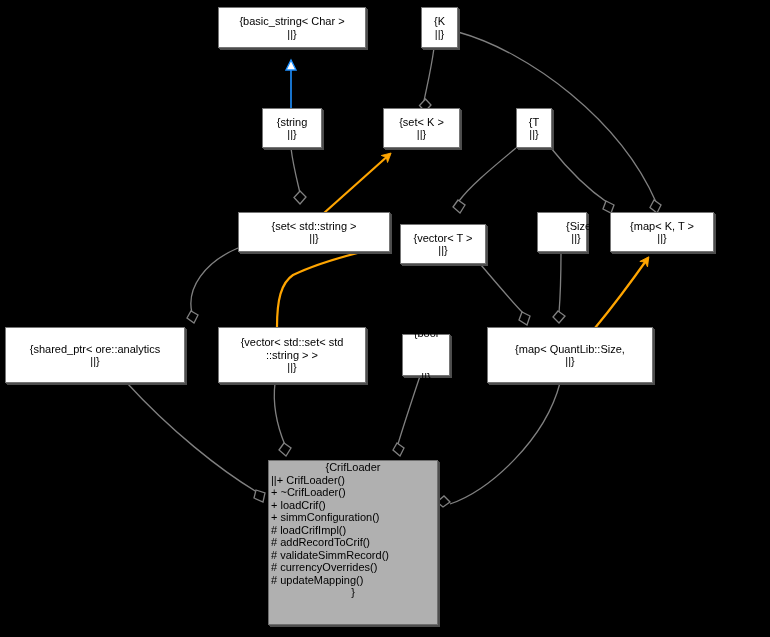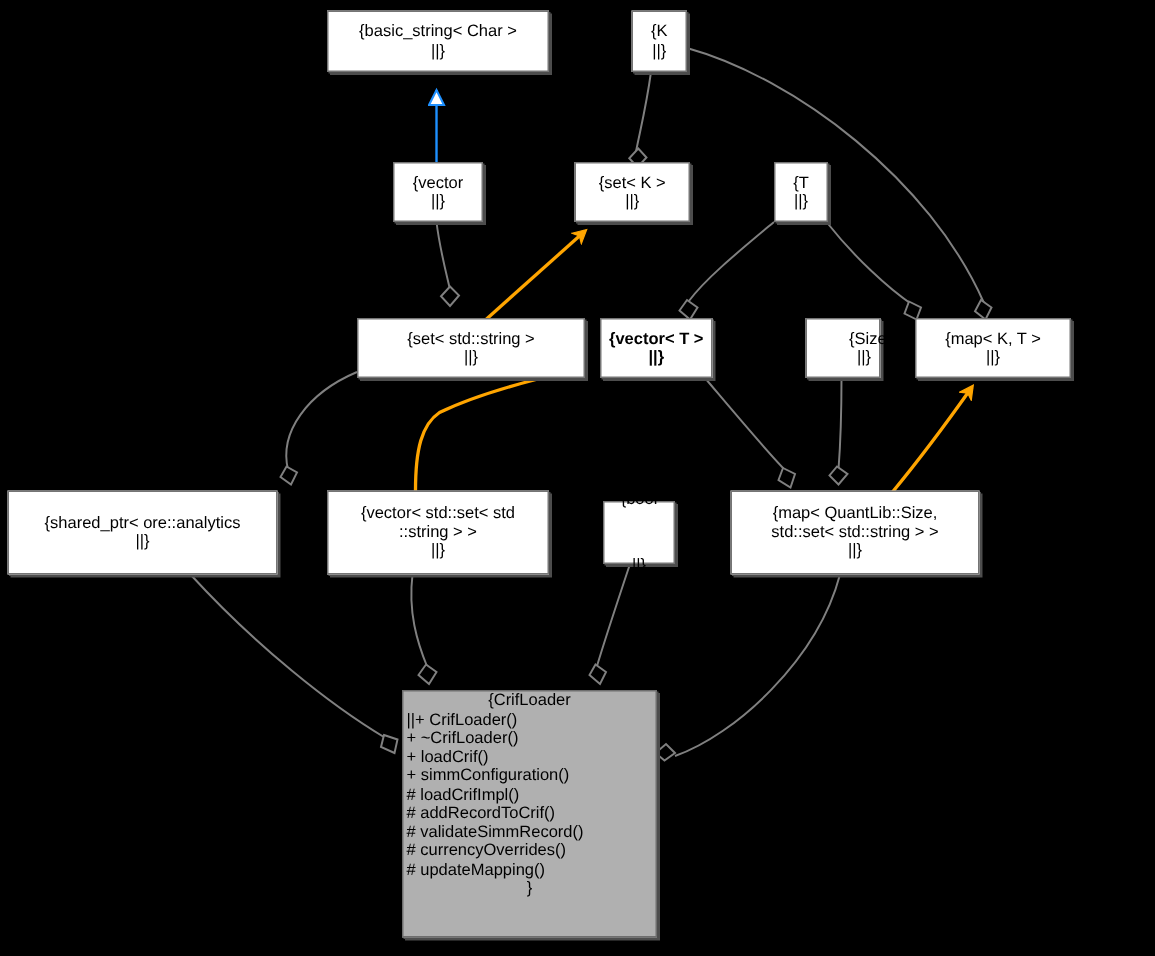--- a/index.html
+++ b/index.html
@@ -105,27 +105,27 @@
 
     <g fill="none" stroke="#808080" stroke-width="1.3">
       <path d="M560,383 C545,440 490,490 450,504"></path>
       <path d="M450,502 L443,507 L437,502 L444,496 Z" fill="#000"></path>
     </g>
   </svg>
 
   <div id="node-layer">
       <div class="node" style="left: 218px; top: 7px; width: 148px; height: 41px;"><span class="ttl">{basic_string&lt; Char &gt;</span><span class="ttl">||}</span></div>
       <div class="node" style="left: 421px; top: 7px; width: 37px; height: 41px;"><span class="ttl">{K</span><span class="ttl">||}</span></div>
-      <div class="node" style="left: 262px; top: 108px; width: 60px; height: 40px;"><span class="ttl">{vector</span><span class="ttl">||}</span></div>
+      <div class="node" style="left: 262px; top: 108px; width: 60px; height: 40px;"><span class="ttl">{string</span><span class="ttl">||}</span></div>
       <div class="node" style="left: 383px; top: 108px; width: 77px; height: 40px;"><span class="ttl">{set&lt; K &gt;</span><span class="ttl">||}</span></div>
       <div class="node" style="left: 516px; top: 108px; width: 36px; height: 40px;"><span class="ttl">{T</span><span class="ttl">||}</span></div>
       <div class="node" style="left: 238px; top: 212px; width: 152px; height: 40px;"><span class="ttl">{set&lt; std::string &gt;</span><span class="ttl">||}</span></div>
-      <div class="node" style="left: 400px; top: 212px; width: 75px; height: 40px; font-weight: bold;"><span class="ttl">{vector&lt; T &gt;</span><span class="ttl">||}</span></div>
+      <div class="node" style="left: 400px; top: 224px; width: 86px; height: 40px;"><span class="ttl">{vector&lt; T &gt;</span><span class="ttl">||}</span></div>
       <div class="node" style="left: 537px; top: 212px; width: 50px; height: 40px; padding-left: 28px;"><span class="ttl">{Size</span><span class="ttl">||}</span></div>
       <div class="node" style="left: 610px; top: 212px; width: 104px; height: 40px;"><span class="ttl">{map&lt; K, T &gt;</span><span class="ttl">||}</span></div>
       <div class="node" style="left: 5px; top: 327px; width: 180px; height: 56px;"><span class="ttl">{shared_ptr&lt; ore::analytics</span><span class="ttl">||}</span></div>
       <div class="node" style="left: 208px; top: 327px; width: 148px; height: 56px; margin-left: 10px;"><span class="ttl">{vector&lt; std::set&lt; std</span><span class="ttl">::string &gt; &gt;</span><span class="ttl">||}</span></div>
       <div class="node" style="left: 402px; top: 334px; width: 48px; height: 42px; gap: 31px;"><span class="ttl">{bool</span><span class="ttl">||}</span></div>
-      <div class="node" style="left: 487px; top: 327px; width: 166px; height: 56px;"><span class="ttl">{map&lt; QuantLib::Size,</span><span class="ttl">std::set&lt; std::string &gt; &gt;</span><span class="ttl">||}</span></div>
+      <div class="node" style="left: 487px; top: 327px; width: 166px; height: 56px;"><span class="ttl">{map&lt; QuantLib::Size,</span><span class="ttl">||}</span></div>
       <div class="node main" style="left: 268px; top: 460px; width: 170px; height: 165px;"><span class="ttl">{CrifLoader</span><span class="mem">||+ CrifLoader()</span><span class="mem">+ ~CrifLoader()</span><span class="mem">+ loadCrif()</span><span class="mem">+ simmConfiguration()</span><span class="mem"># loadCrifImpl()</span><span class="mem"># addRecordToCrif()</span><span class="mem"># validateSimmRecord()</span><span class="mem"># currencyOverrides()</span><span class="mem"># updateMapping()</span><span class="tail">}</span></div>
     </div>
 
 </div>
 
 </body></html>

